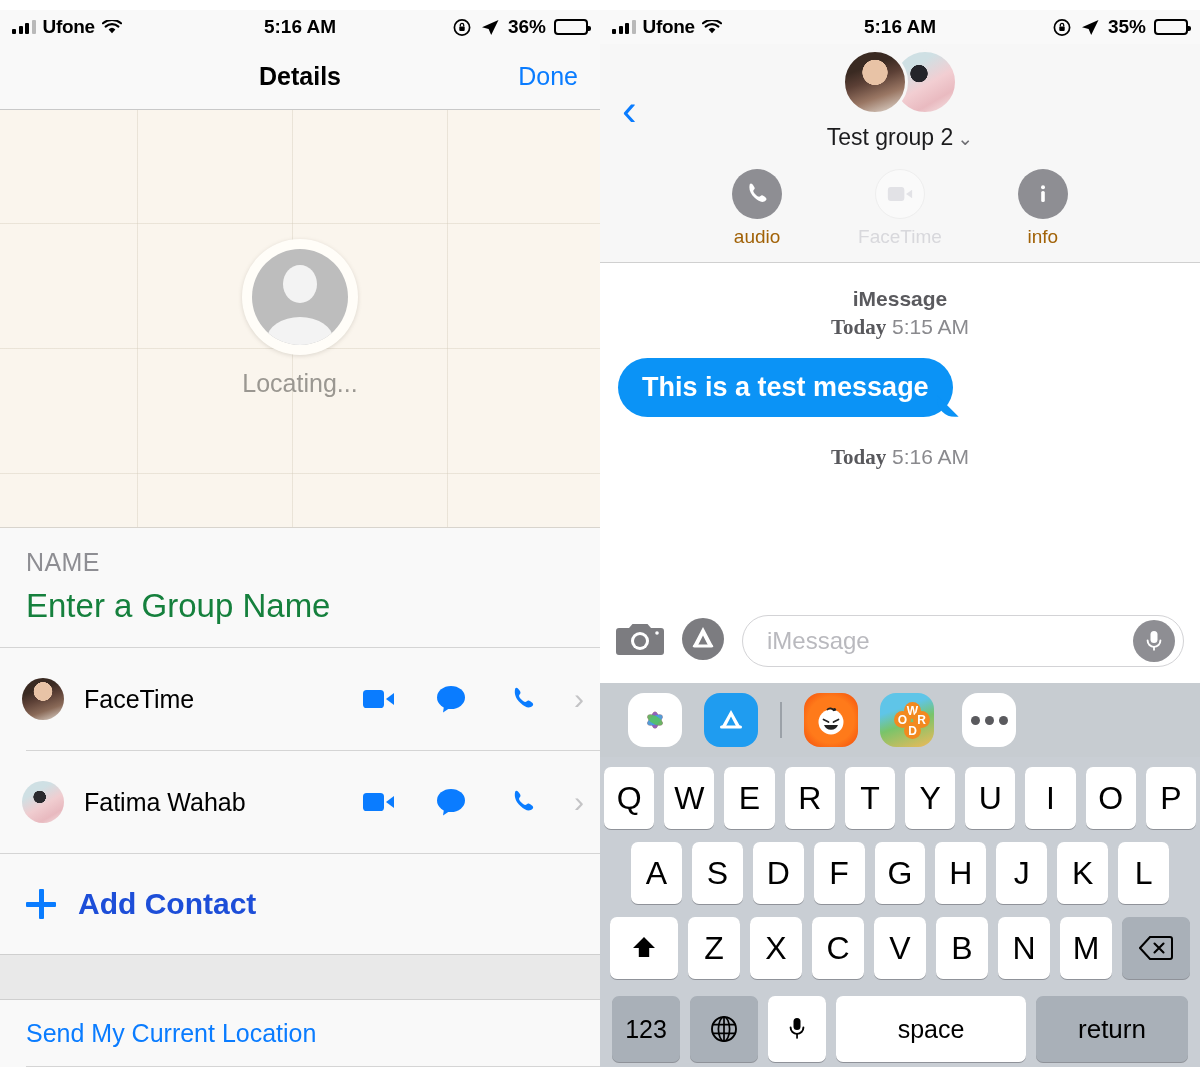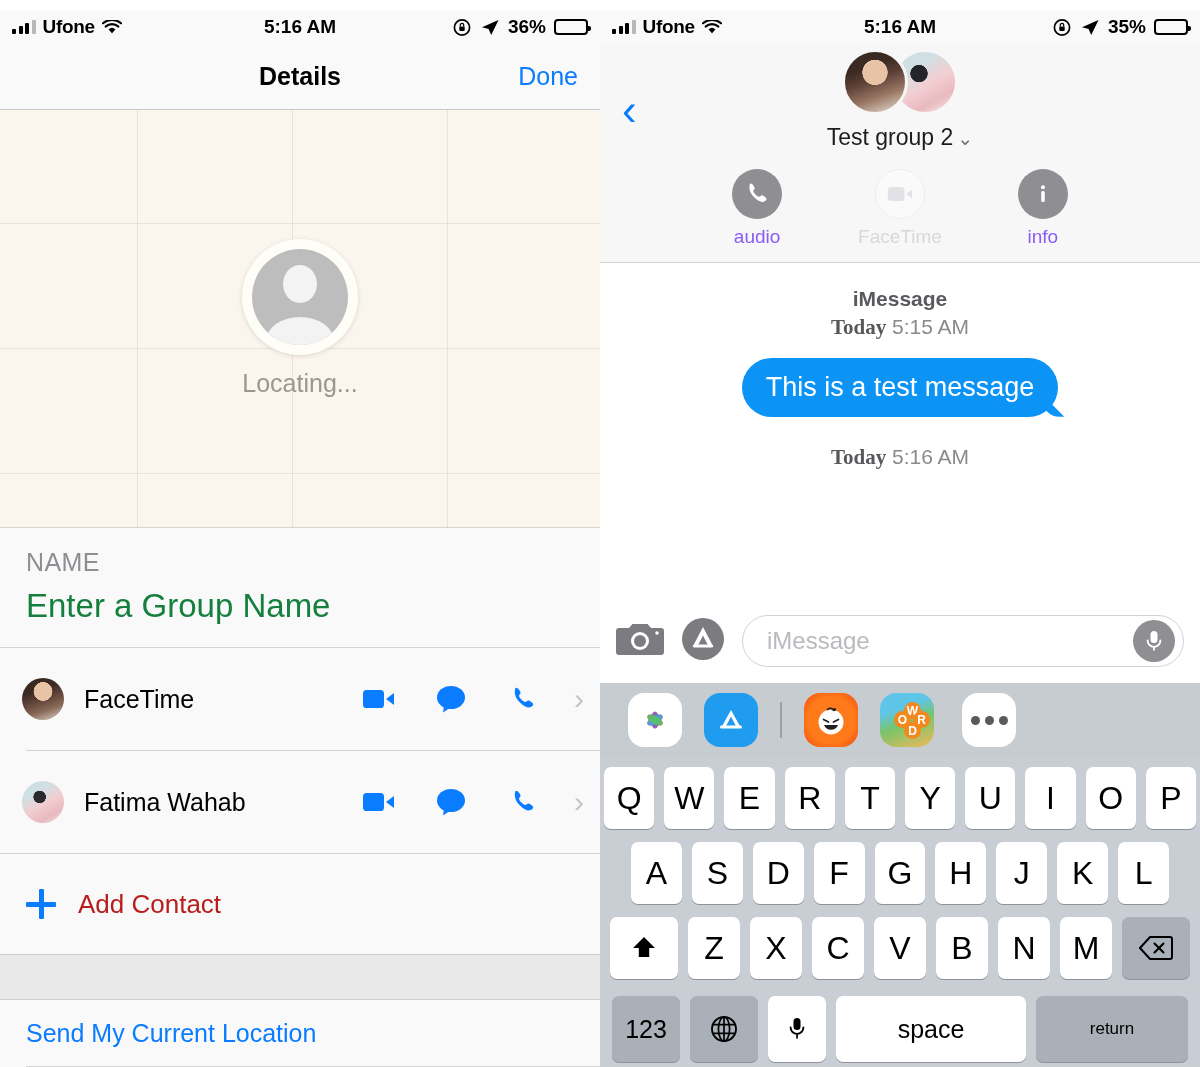--- a/index.html
+++ b/index.html
@@ -139,21 +139,21 @@
 
   .add-row { display: flex; align-items: center; height: 100px; padding: 0 26px; }
   .plus-icon {
     width: 30px; height: 30px; position: relative; margin-right: 22px; flex-shrink: 0;
   }
   .plus-icon::before, .plus-icon::after {
     content: ""; position: absolute; background: #0a7cff; border-radius: 1px;
   }
   .plus-icon::before { left: 0; top: 12.5px; width: 30px; height: 5px; }
   .plus-icon::after { top: 0; left: 12.5px; width: 5px; height: 30px; }
-  .add-label { font-size: 26px; color: #b91c1c; }
+  .add-label { font-size: 30px; color: #1d4ed8; font-weight: bold; }
 
   .link-row {
     height: 66px; display: flex; align-items: center; padding: 0 26px;
     font-size: 25px; color: #0a7cff;
   }
 
   
   .chat-header { background: #f7f7f7; padding-bottom: 14px; position: relative; }
   .back-chevron {
     position: absolute; left: 22px; top: 44px;
@@ -182,32 +182,32 @@
   .header-actions {
     display: flex; justify-content: center; gap: 76px; margin-top: 18px;
   }
   .ha { display: flex; flex-direction: column; align-items: center; gap: 7px; }
   .ha-circle {
     width: 50px; height: 50px; border-radius: 50%;
     display: flex; align-items: center; justify-content: center;
     background: #8e8e93;
   }
   .ha-circle.disabled { background: #fafafa; border: 1px solid #eee; }
-  .ha-label { font-size: 19px; color: #8b5cf6; }
+  .ha-label { font-size: 19px; color: #a16207; }
   .ha-label.disabled { color: #d8d8dc; }
   .header-sep { height: 1px; background: #d0d0d0; }
 
   
   .messages { background: #fff; padding: 22px 0 0; height: 340px; }
   .meta {
     text-align: center; font-size: 21px; color: #8a8a8e; line-height: 1.35;
   }
   .meta b { color: #58585c; font-weight: bold; font-family: Liberation Serif, serif; }
   .meta .service { font-weight: bold; color: #5a5a5e; }
-  .bubble-row { display: flex; justify-content: center; padding: 16px 5px 0; }
+  .bubble-row { display: flex; justify-content: flex-start; padding: 16px 18px 0; font-weight: bold; }
   .bubble {
     background: #0b93f6; color: #fff; font-size: 27px;
     padding: 14px 24px; border-radius: 30px; position: relative;
     max-width: 440px;
   }
   .bubble::after {
     content: ""; position: absolute; right: -6px; bottom: 0;
     width: 22px; height: 22px; background: #0b93f6;
     border-bottom-left-radius: 18px;
     clip-path: polygon(0 0, 100% 100%, 0 100%);
@@ -271,21 +271,21 @@
     box-shadow: 0 1px 0 rgba(136,140,146,.9);
     flex: 1;
   }
   .key.dark { background: #a9b0b8; }
   .key.wide-fn { flex: 0 0 68px; }
   .key.space { flex: 1; font-size: 25px; }
   .key.r4 { height: 66px; }
   .key.num { flex: 0 0 68px; font-size: 25px; }
   .key.globe { flex: 0 0 68px; }
   .key.micro { flex: 0 0 58px; background: #fff; }
-  .key.return { flex: 0 0 152px; font-size: 17px; }
+  .key.return { flex: 0 0 152px; font-size: 26px; }
   .krow.r4 { gap: 10px; padding: 4px 8px; }
   .krow.r3 { gap: 10px; padding: 0 6px; }
   .key.letter3 { flex: 1; }
 </style>
 </head>
 <body>
 
 <div class="screens">
 
   <div class="panel left">

